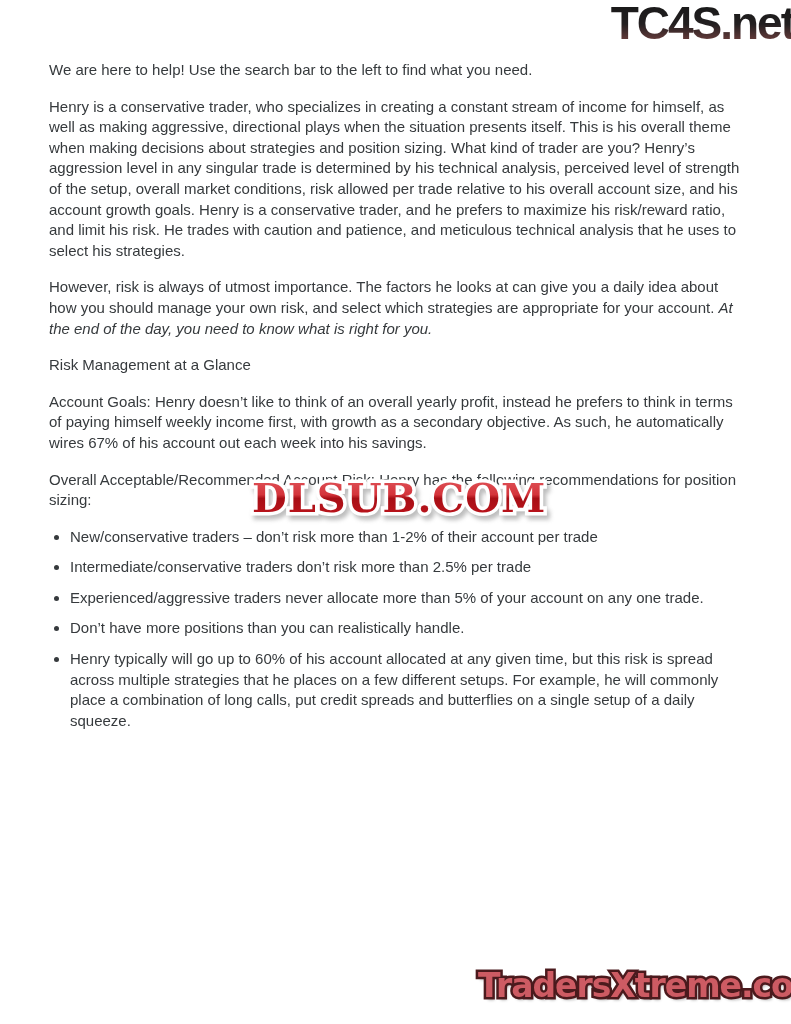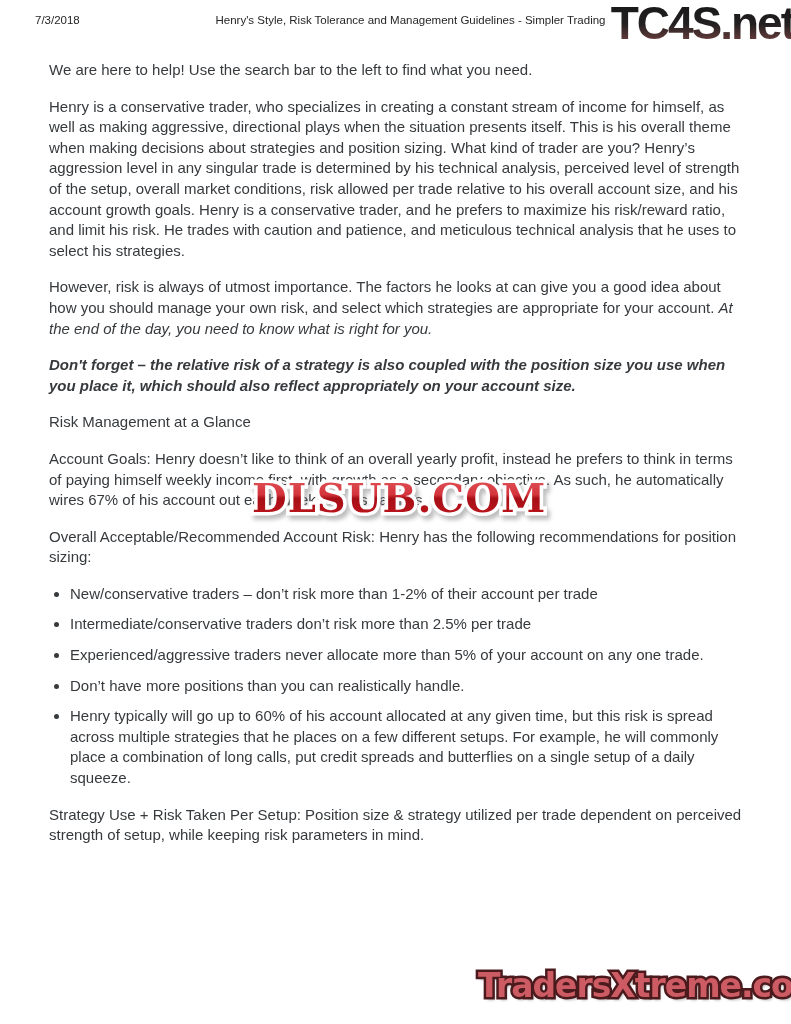--- a/index.html
+++ b/index.html
@@ -80,51 +80,45 @@
     color: #4b1a1d; -webkit-text-stroke: 5px #4b1a1d;
     text-shadow: 0 0 3px #fff, 0 0 5px #fff, 2px 3px 3px rgba(0,0,0,0.35);
   }
   .wm-traders .over { color: #cd5b63; }
 </style>
 </head>
 <body>
 
 <div class="page">
 
-  <div class="print-header">
-    <span class="ph-date">7/3/2018</span>
-    <div class="ph-title">Henry's Style, Risk Tolerance and Management Guidelines - Simpler Trading</div>
-  </div>
 
   <div class="article">
 
     <p><span>We are here to help! Use the search bar to the left to find what you need.</span></p>
 
     <p><span class="b">Henry is a conservative trader, who specializes in creating a constant stream of income for himself, as well as making aggressive, directional plays when the situation presents itself</span><span>. This is his overall theme when making decisions about strategies and position sizing. </span><span class="b">What kind of trader are you?</span><span> Henry’s aggression level in any singular trade is determined by his technical analysis, perceived level of strength of the setup, overall market conditions, risk allowed per trade relative to his overall account size, and his account growth goals. Henry is a conservative trader, and he prefers to maximize his risk/reward ratio, and limit his risk. He trades with caution and patience, and meticulous technical analysis that he uses to select his strategies.</span></p>
 
-    <p><span>However, risk is always of utmost importance. The factors he looks at can give you a good idea about how you should manage your own risk, and select which strategies are appropriate for your account. </span><span class="i">At the end of the day, you need to know what is right for you.</span></p>
+    <p><span>However, risk is always of utmost importance. The factors he looks at can give you a daily idea about how you should manage your own risk, and select which strategies are appropriate for your account. </span><span class="i">At the end of the day, you need to know what is right for you.</span></p>
 
-    <p class="bi">Don't forget – the relative risk of a strategy is also coupled with the position size you use when you place it, which should also reflect appropriately on your account size.</p>
 
     <p class="b">Risk Management at a Glance</p>
 
 
     <p><span class="b">Account Goals:</span><span> Henry doesn’t like to think of an overall yearly profit, instead he prefers to think in terms of paying himself weekly income first, with growth as a secondary objective. As such, he automatically wires 67% of his account out each week into his savings.</span></p>
 
     <p><span class="b">Overall Acceptable/Recommended Account Risk:</span><span> Henry has the following recommendations for position sizing:</span></p>
 
     <ul>
       <li><span>New/conservative traders – don’t risk more than 1-2% of their account per trade</span><span class="b"></span><span></span></li>
       <li><span>Intermediate/conservative traders don’t risk more than 2.5% per trade</span><span class="b"></span><span></span></li>
       <li><span>Experienced/aggressive traders </span><span class="b">never allocate more than 5% of your account on any one trade</span><span>.</span></li>
       <li><span>Don’t have more positions than you can realistically handle.</span><span class="b"></span><span></span></li>
       <li><span>Henry typically will go up to 60% of his account allocated at any given time, but this risk is spread across multiple strategies that he places on a few different setups. For example, he will commonly place a combination of long calls, put credit spreads and butterflies on a single setup of a daily squeeze.</span><span class="b"></span><span></span></li>
     </ul>
 
-    <p><span class="b">Strategy Use + Risk Taken Per Setup:</span><span> Position size &amp; strategy utilized per trade dependent on perceived strength of setup, while keeping risk parameters in mind.</span></p>
   </div>
 
 
   <div class="wm wm-tc4s">
     <span class="under">TC4S.net</span>
     <span class="over">TC4S.net</span>
   </div>
 
   <div class="wm wm-dlsub">
     <span class="under">DLSUB.COM</span>

